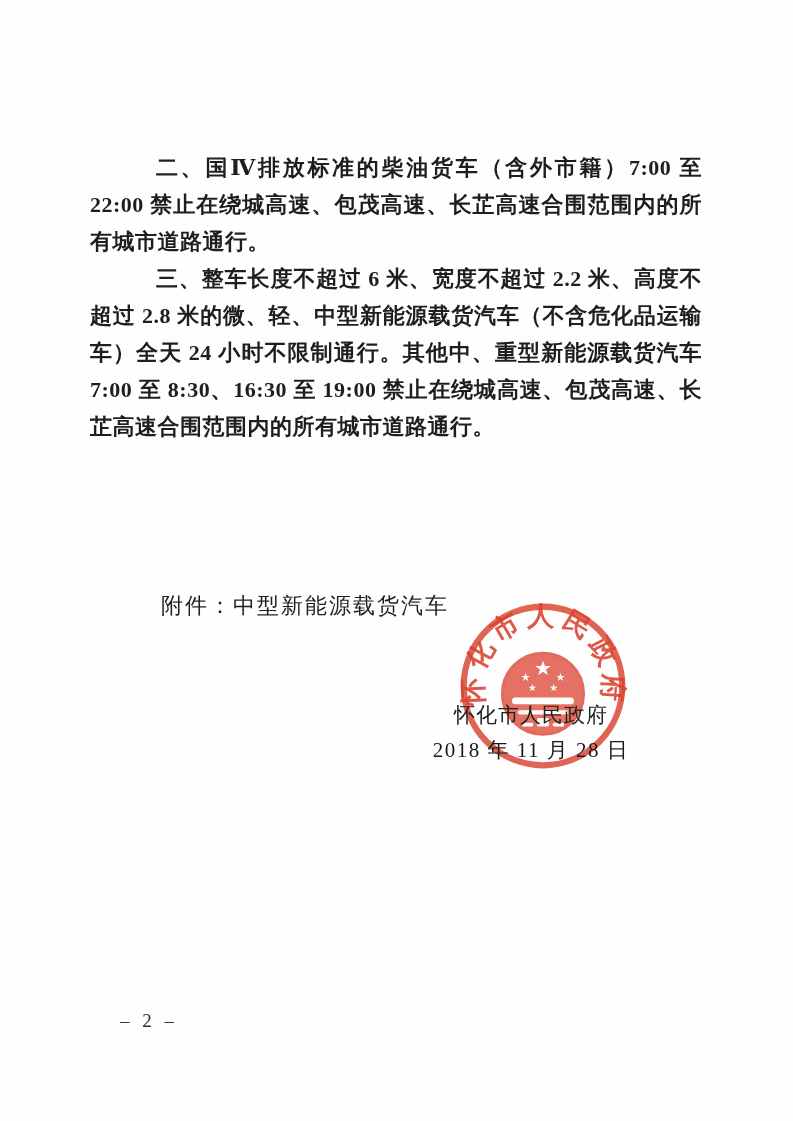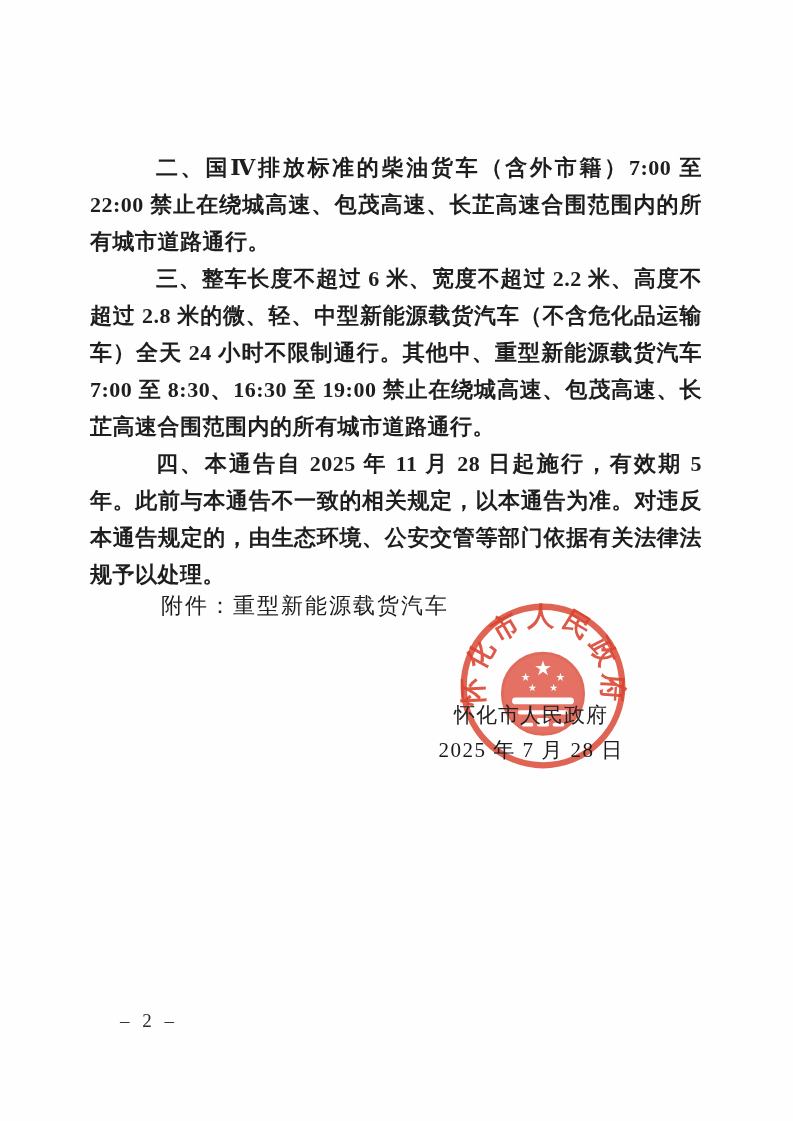--- a/index.html
+++ b/index.html
@@ -77,24 +77,23 @@
   }
 </style>
 </head>
 <body>
 
 <div class="page">
 
   <div class="doc-body">
     <p>二、国Ⅳ排放标准的柴油货车（含外市籍）7:00 至 22:00 禁止在绕城高速、包茂高速、长芷高速合围范围内的所有城市道路通行。</p>
     <p>三、整车长度不超过 6 米、宽度不超过 2.2 米、高度不超过 2.8 米的微、轻、中型新能源载货汽车（不含危化品运输车）全天 24 小时不限制通行。其他中、重型新能源载货汽车 7:00 至 8:30、16:30 至 19:00 禁止在绕城高速、包茂高速、长芷高速合围范围内的所有城市道路通行。</p>
-    <p>四、本通告自 2025 年 11 月 28 日起施行，有效期 5 年。此前与本通告不一致的相关规定，以本通告为准。对违反本通告规定的，由生态环境、公安交管等部门依据有关法律法规予以处理。</p>
   </div>
 
-  <div class="attachment-line">附件：重型新能源载货汽车</div>
+  <div class="attachment-line">附件：中型新能源载货汽车</div>
 
   <div class="seal-wrap">
     <svg viewBox="0 0 180 180">
       <defs>
         <path id="sealArc" d="M 32.9 116.6 A 63 63 0 1 1 147.1 116.6" fill="none"></path>
         <polygon id="star" points="0,-1 0.2245,-0.309 0.951,-0.309 0.3633,0.1180 0.5878,0.809 0,0.3820 -0.5878,0.809 -0.3633,0.1180 -0.951,-0.309 -0.2245,-0.309"></polygon>
       </defs>
 
       <circle cx="90" cy="90" r="82" fill="none" stroke="#d9422e" stroke-width="6.5" opacity="0.82"></circle>
 
@@ -114,18 +113,18 @@
         <rect x="64" y="115" width="52" height="4.5" rx="2" fill="#ffffff"></rect>
         <rect x="84" y="123" width="12" height="9" rx="1.5" fill="#ffffff"></rect>
         <rect x="68" y="128" width="12" height="4" rx="2" fill="#ffffff"></rect>
         <rect x="100" y="128" width="12" height="4" rx="2" fill="#ffffff"></rect>
       </g>
     </svg>
   </div>
 
   <div class="sign-block">
     <div class="issuer-name">怀化市人民政府</div>
-    <div class="issue-date">2025 年 7 月 28 日</div>
+    <div class="issue-date">2018 年 11 月 28 日</div>
   </div>
 
   <div class="page-number">– 2 –</div>
 
 </div>
 
 </body></html>

